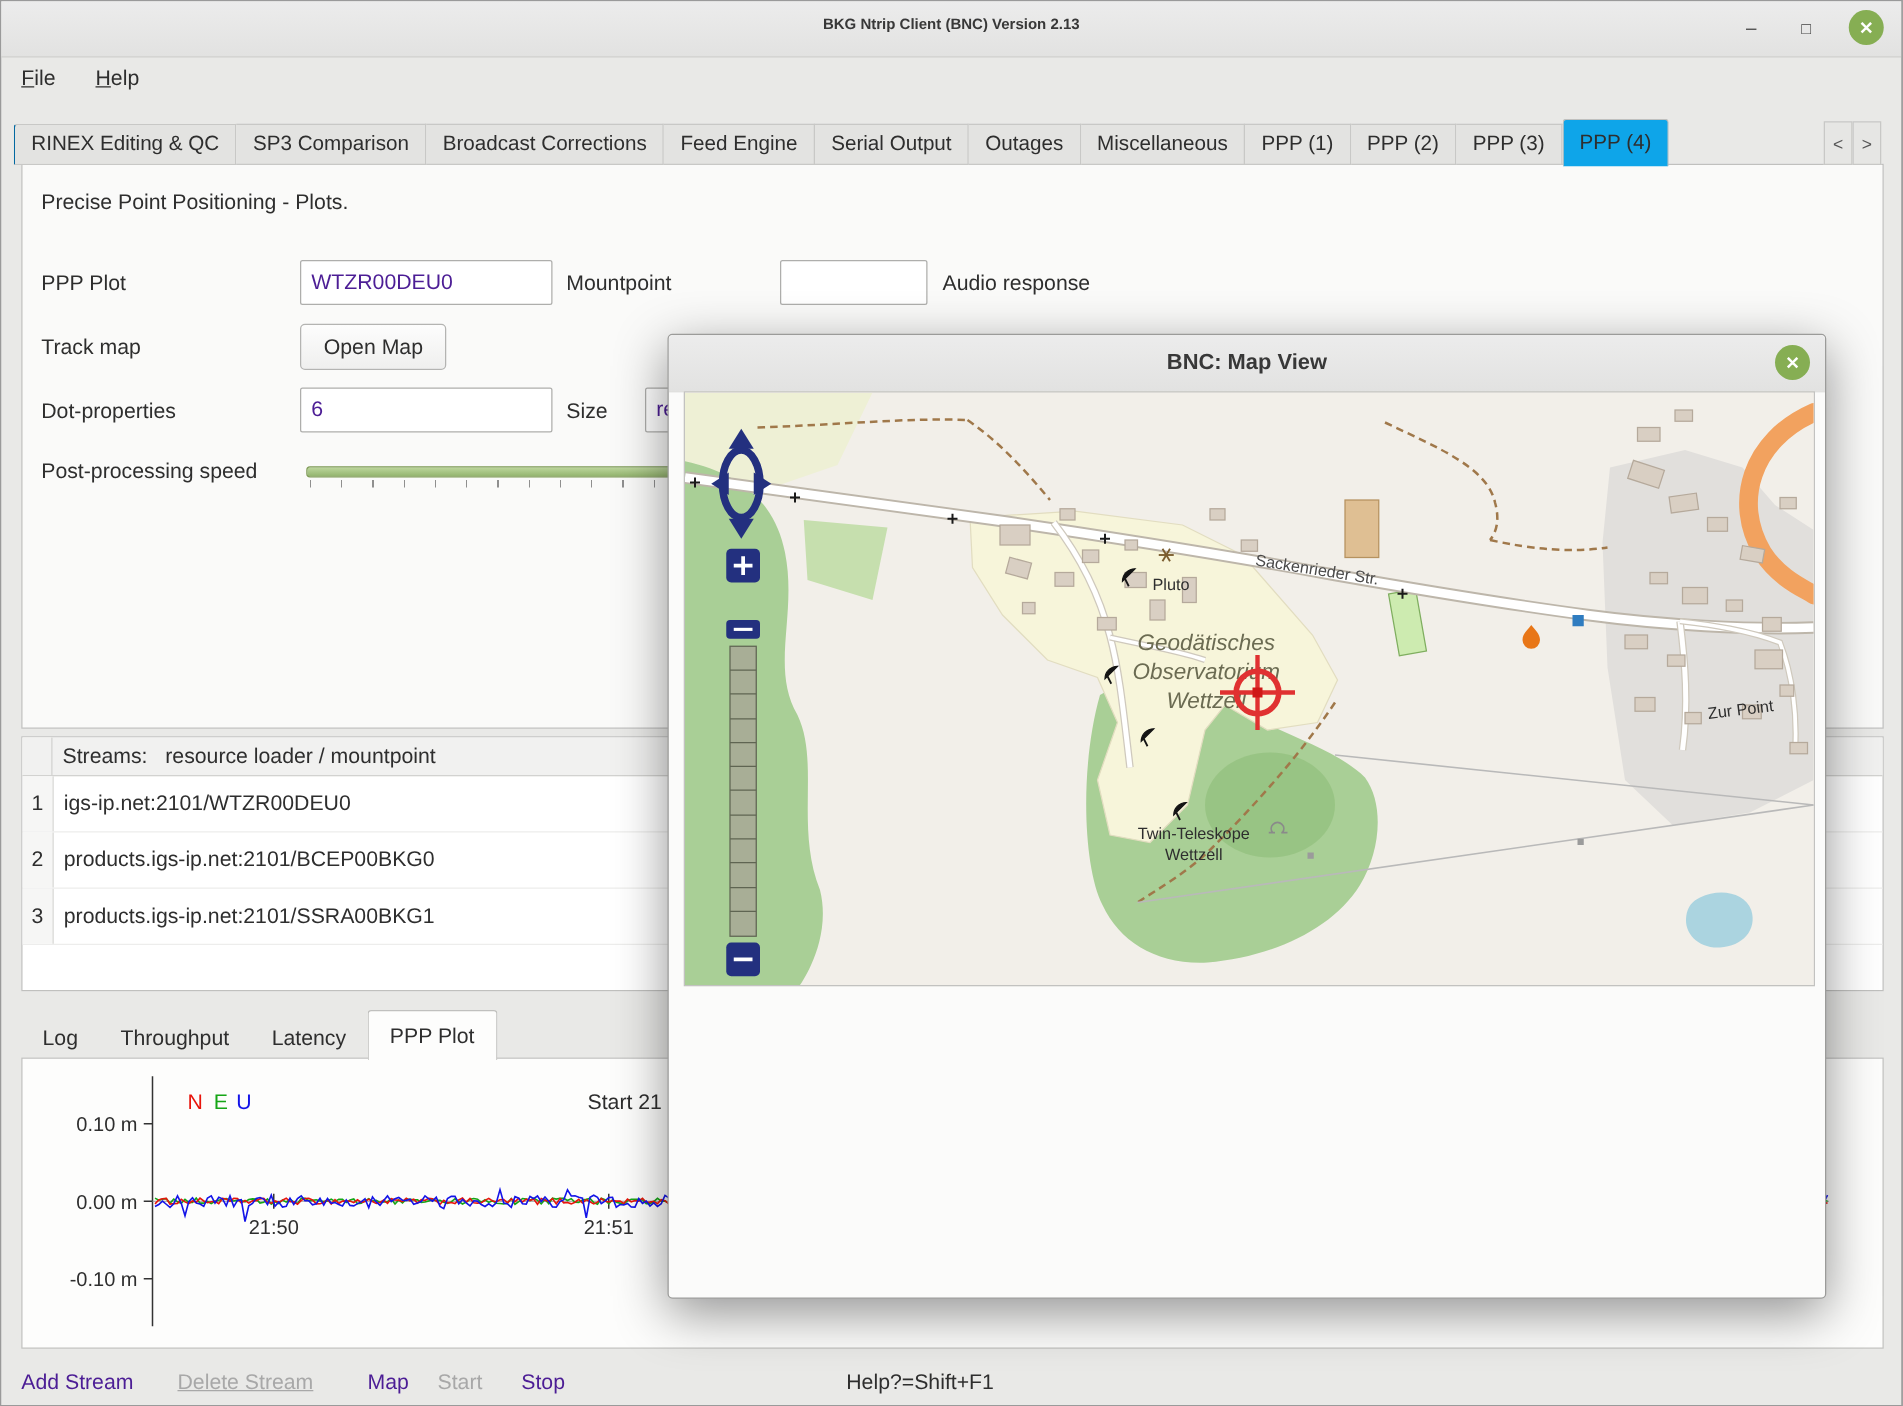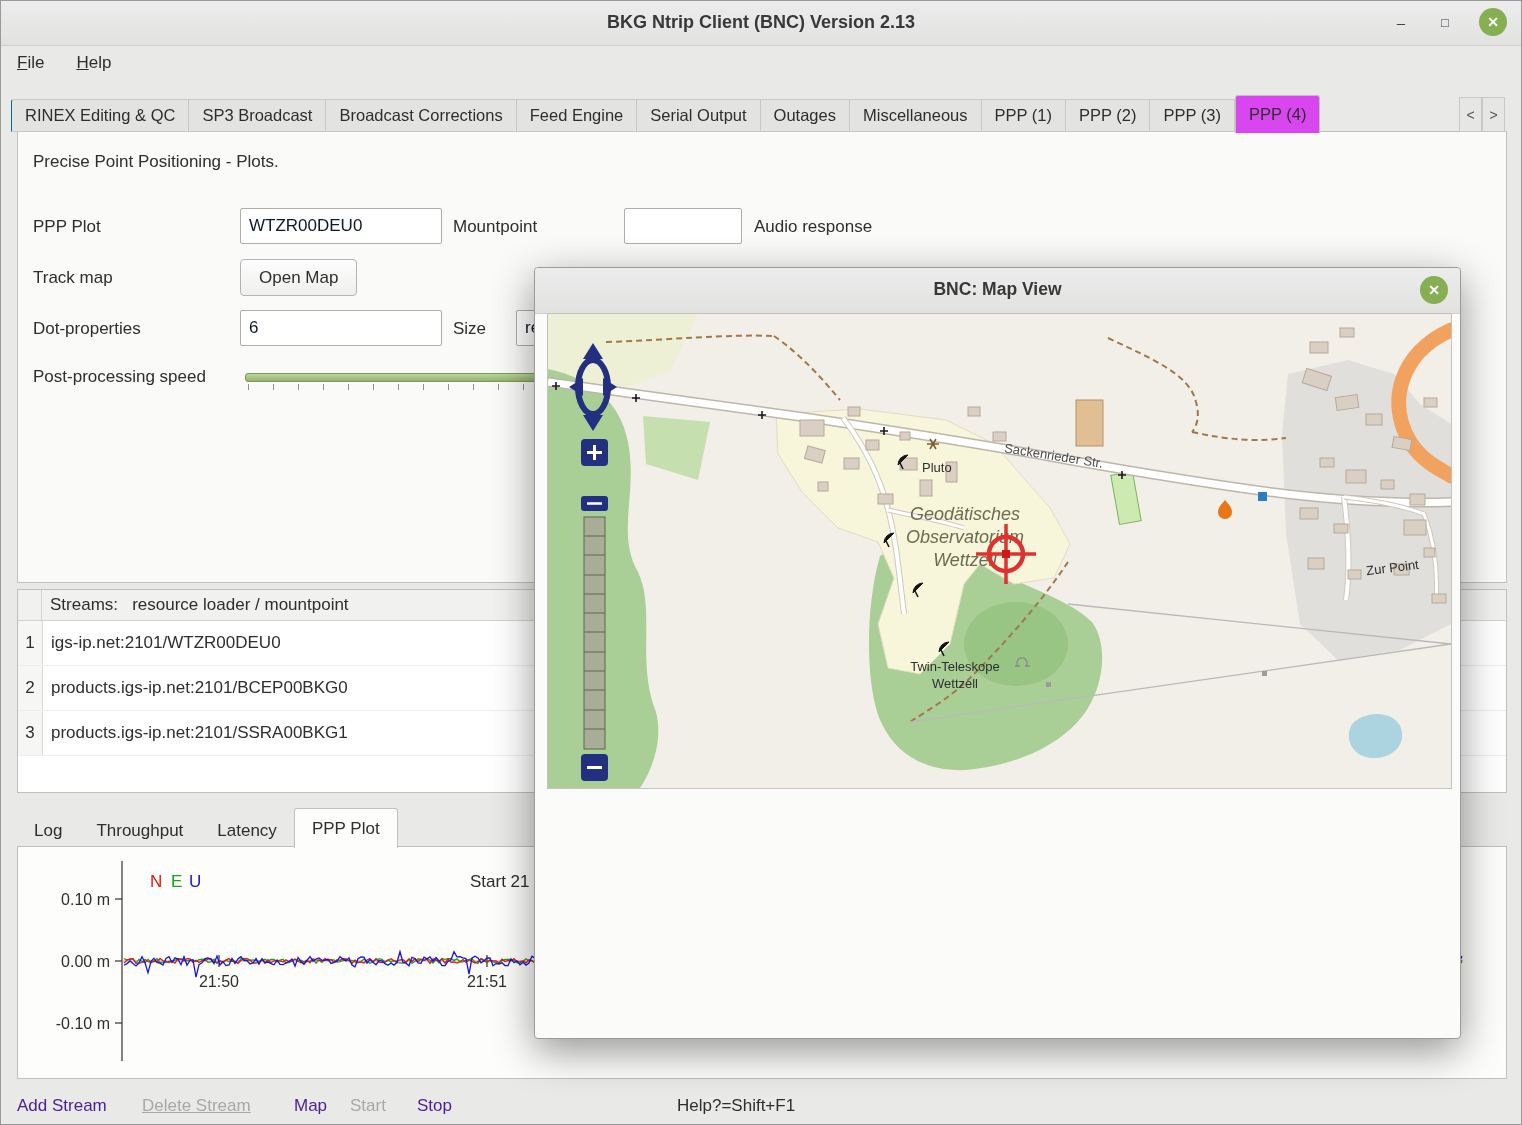--- a/index.html
+++ b/index.html
@@ -2,49 +2,49 @@
 <html><head>
 <meta charset="utf-8">
 <style>
   html,body{margin:0;padding:0;background:#6b6b6b;font-family:"Liberation Sans",sans-serif;}
   .window{position:relative;width:1522px;height:1125px;background:#e9e9e7;border:1px solid #9a9a9a;
           overflow:hidden;color:#2e2e2e;font-size:17px;box-sizing:border-box;}
 
   
   .titlebar{position:absolute;top:0;left:0;right:0;height:44px;background:linear-gradient(#ececec,#e2e2e1);
             border-bottom:1px solid #cfcfcd;}
-  .title{position:absolute;left:0;right:0;top:11px;text-align:center;font-weight:bold;font-size:18px;color:#383838;}
+  .title{position:absolute;left:0;right:0;top:11px;text-align:center;font-weight:bold;font-size:12px;color:#383838;}
   .win-btn{position:absolute;top:7px;width:28px;height:28px;display:flex;align-items:center;justify-content:center;
            color:#444;font-size:15px;cursor:default;}
   .win-btn.min{right:106px;}
   .win-btn.max{right:62px;font-size:13px;}
   .win-btn.close{right:14px;background:#86ae53;border-radius:50%;color:#fff;font-size:14px;font-weight:bold;}
 
   
   .menubar{position:absolute;top:45px;left:0;height:36px;display:flex;}
   .menu-item{padding:7px 16px;color:#2e2e2e;}
   .accel{text-decoration:underline;}
 
   
   .tabbar{position:absolute;left:10px;top:94px;height:37px;display:flex;align-items:flex-end;z-index:2;}
   .tab{height:31px;line-height:31px;padding:0 13px;font-size:16.5px;background:#e3e3e1;
        border:1px solid #c8c8c6;border-left:none;white-space:nowrap;color:#2e2e2e;}
   .tab:first-child{border-left:1px solid #0369a1;border-top-left-radius:3px;}
-  .tab.selected{height:37px;line-height:37px;background:#d946ef;border:1px solid #c0c0be;border-bottom:none;
+  .tab.selected{height:37px;line-height:37px;background:#0ea5e9;border:1px solid #c0c0be;border-bottom:none;
        border-radius:3px 3px 0 0;margin-bottom:-1px;font-size:16.5px;}
   .tab-scroll{position:absolute;right:16px;top:96px;display:flex;z-index:2;}
   .scroll-btn{width:21px;height:33px;border:1px solid #c8c8c6;background:#e6e6e4;display:flex;
        align-items:center;justify-content:center;font-size:14px;color:#555;}
 
   
   .tabpage{position:absolute;left:16px;top:130px;width:1490px;height:452px;background:#fafaf9;
            border:1px solid #c0c0be;box-sizing:border-box;}
   .lbl{position:absolute;color:#2e2e2e;}
   .inp{position:absolute;height:36px;box-sizing:border-box;border:1px solid #aeaeac;border-radius:2px;
-       background:#fff;font:17px "Liberation Sans",sans-serif;color:#0f172a;padding:2px 8px;}
+       background:#fff;font:17px "Liberation Sans",sans-serif;color:#4c1d95;padding:2px 8px;}
   .btn{position:absolute;height:37px;box-sizing:border-box;border:1px solid #b4b4b2;border-radius:4px;
        background:linear-gradient(#fdfdfd,#efefee);font:17px "Liberation Sans",sans-serif;color:#2e2e2e;padding:0 18px;}
   .slider{position:absolute;height:18px;}
   .slider-track{position:absolute;left:0;right:0;top:1px;height:7px;border:1px solid #7d9a55;border-radius:3px;
        background:linear-gradient(#bcd69c,#93b46e);}
   .slider-ticks{position:absolute;left:3px;right:0;top:12px;height:6px;
        background:repeating-linear-gradient(90deg,#8f8f8f 0 1px,transparent 1px 25px);}
 
   
   .streams{position:absolute;left:16px;top:588px;width:1490px;height:204px;background:#fff;
@@ -106,21 +106,21 @@
       </div>
   </div>
 
   <div class="menubar">
     <div class="menu-item"><span class="accel">F</span><span>ile</span></div>
     <div class="menu-item"><span class="accel">H</span><span>elp</span></div>
   </div>
 
   <div class="tabbar">
     <div class="tab">RINEX Editing &amp; QC</div>
-    <div class="tab">SP3 Broadcast</div>
+    <div class="tab">SP3 Comparison</div>
     <div class="tab">Broadcast Corrections</div>
     <div class="tab">Feed Engine</div>
     <div class="tab">Serial Output</div>
     <div class="tab">Outages</div>
     <div class="tab">Miscellaneous</div>
     <div class="tab">PPP (1)</div>
     <div class="tab">PPP (2)</div>
     <div class="tab">PPP (3)</div>
     <div class="tab selected">PPP (4)</div>
   </div>

